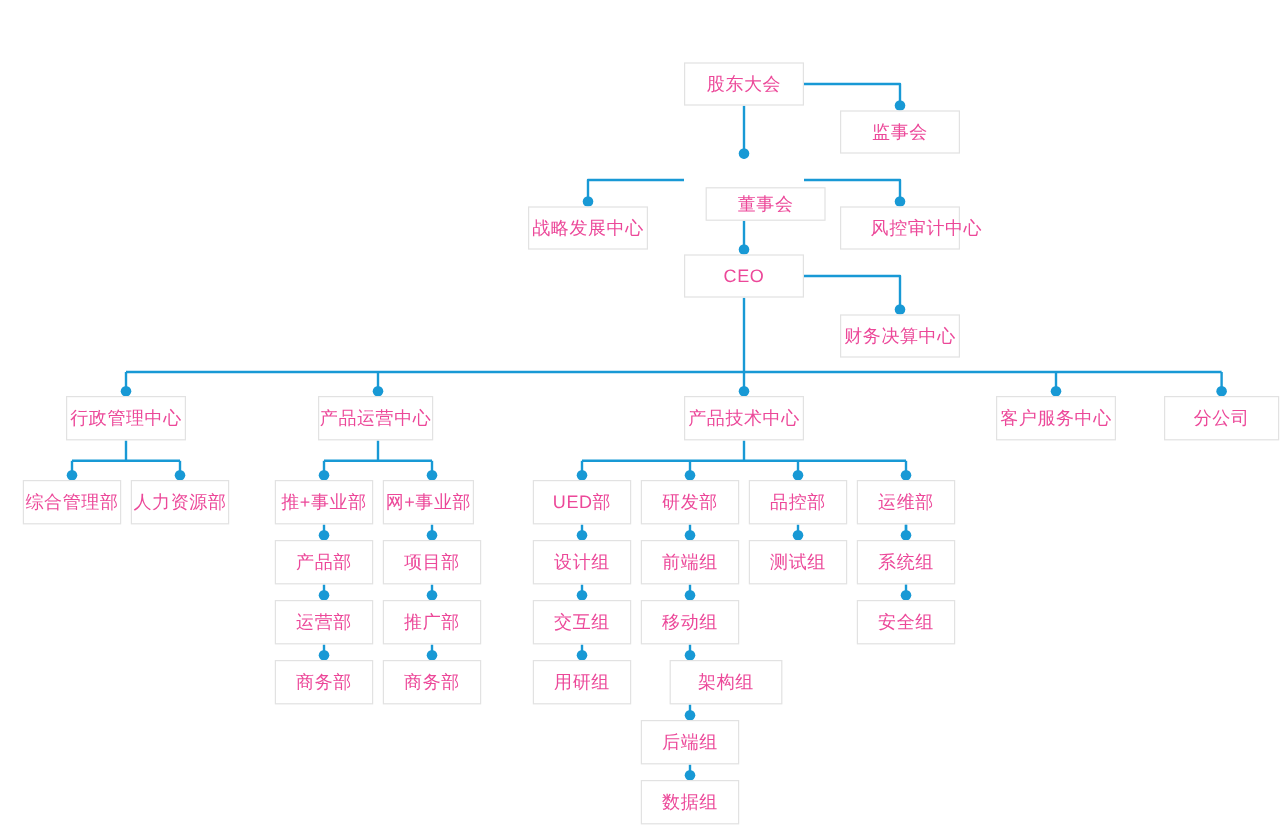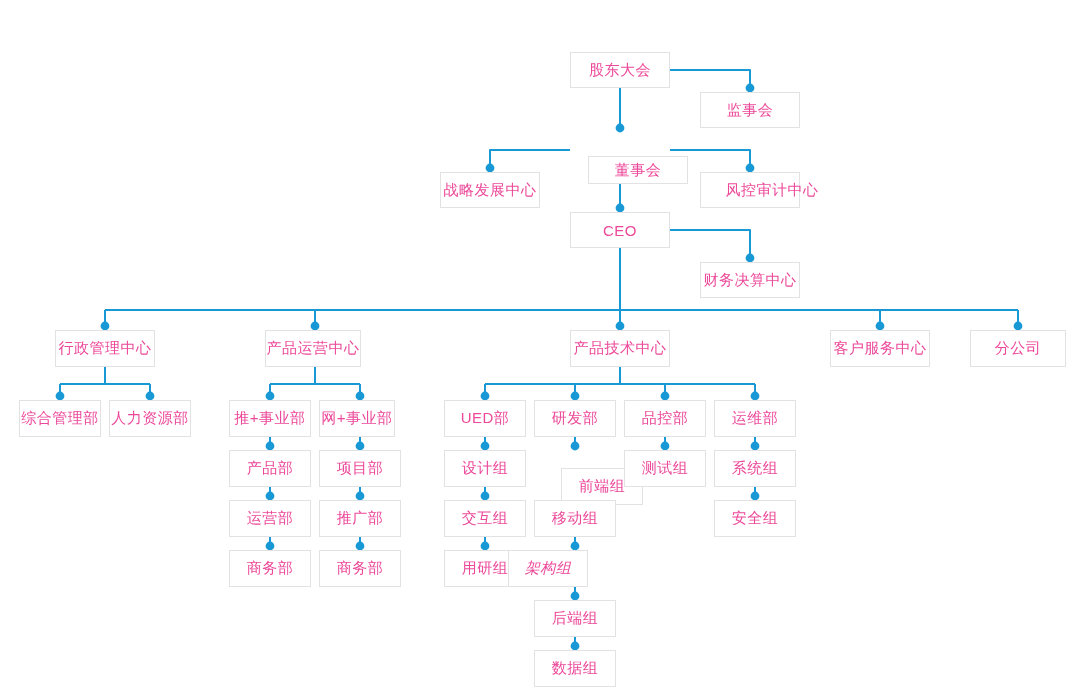--- a/index.html
+++ b/index.html
@@ -202,27 +202,27 @@
       </div>
       <div class="node" style="left: 444px; top: 450px; width: 82px; height: 37px;">
         <span>设计组</span>
       </div>
       <div class="node" style="left: 444px; top: 500px; width: 82px; height: 37px;">
         <span>交互组</span>
       </div>
       <div class="node" style="left: 444px; top: 550px; width: 82px; height: 37px;">
         <span>用研组</span>
       </div>
-      <div class="node" style="left: 561px; top: 450px; width: 82px; height: 37px; margin-top: 18px;">
+      <div class="node" style="left: 534px; top: 450px; width: 82px; height: 37px;">
         <span>前端组</span>
       </div>
       <div class="node" style="left: 534px; top: 500px; width: 82px; height: 37px;">
         <span>移动组</span>
       </div>
-      <div class="node" style="left: 508px; top: 550px; width: 80px; height: 37px; font-style: italic;">
+      <div class="node" style="left: 558px; top: 550px; width: 94px; height: 37px;">
         <span>架构组</span>
       </div>
       <div class="node" style="left: 534px; top: 600px; width: 82px; height: 37px;">
         <span>后端组</span>
       </div>
       <div class="node" style="left: 534px; top: 650px; width: 82px; height: 37px;">
         <span>数据组</span>
       </div>
       <div class="node" style="left: 624px; top: 450px; width: 82px; height: 37px;">
         <span>测试组</span>

